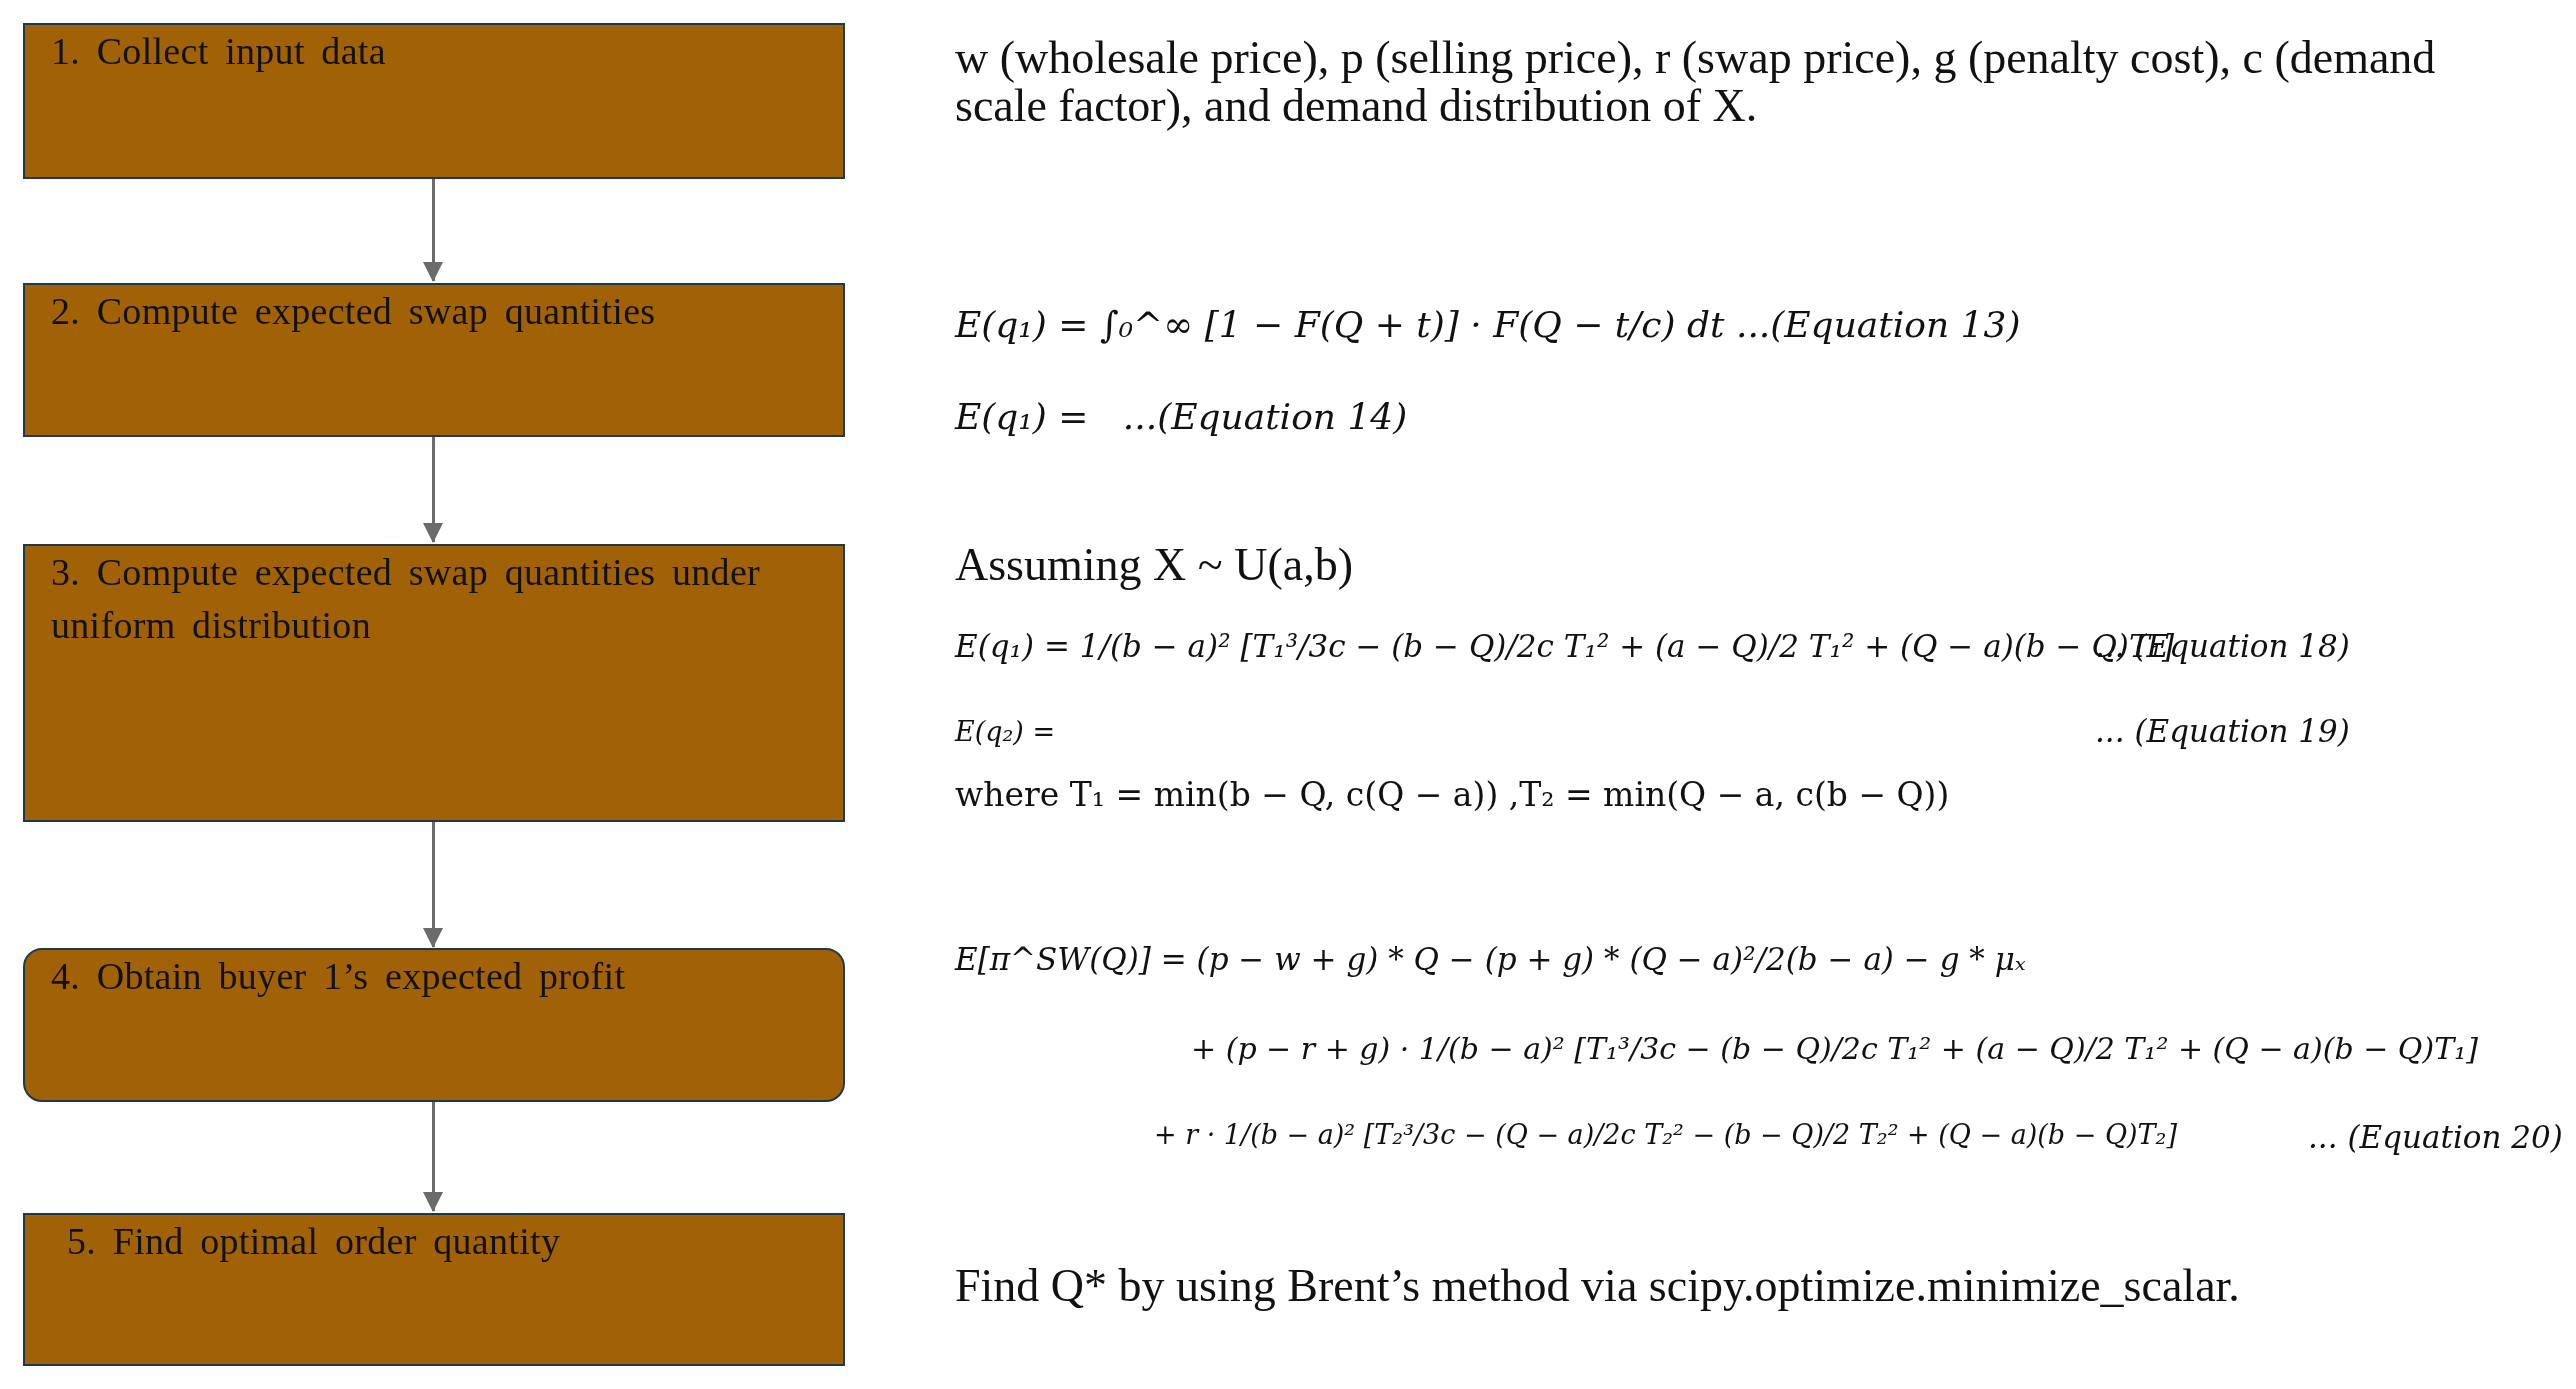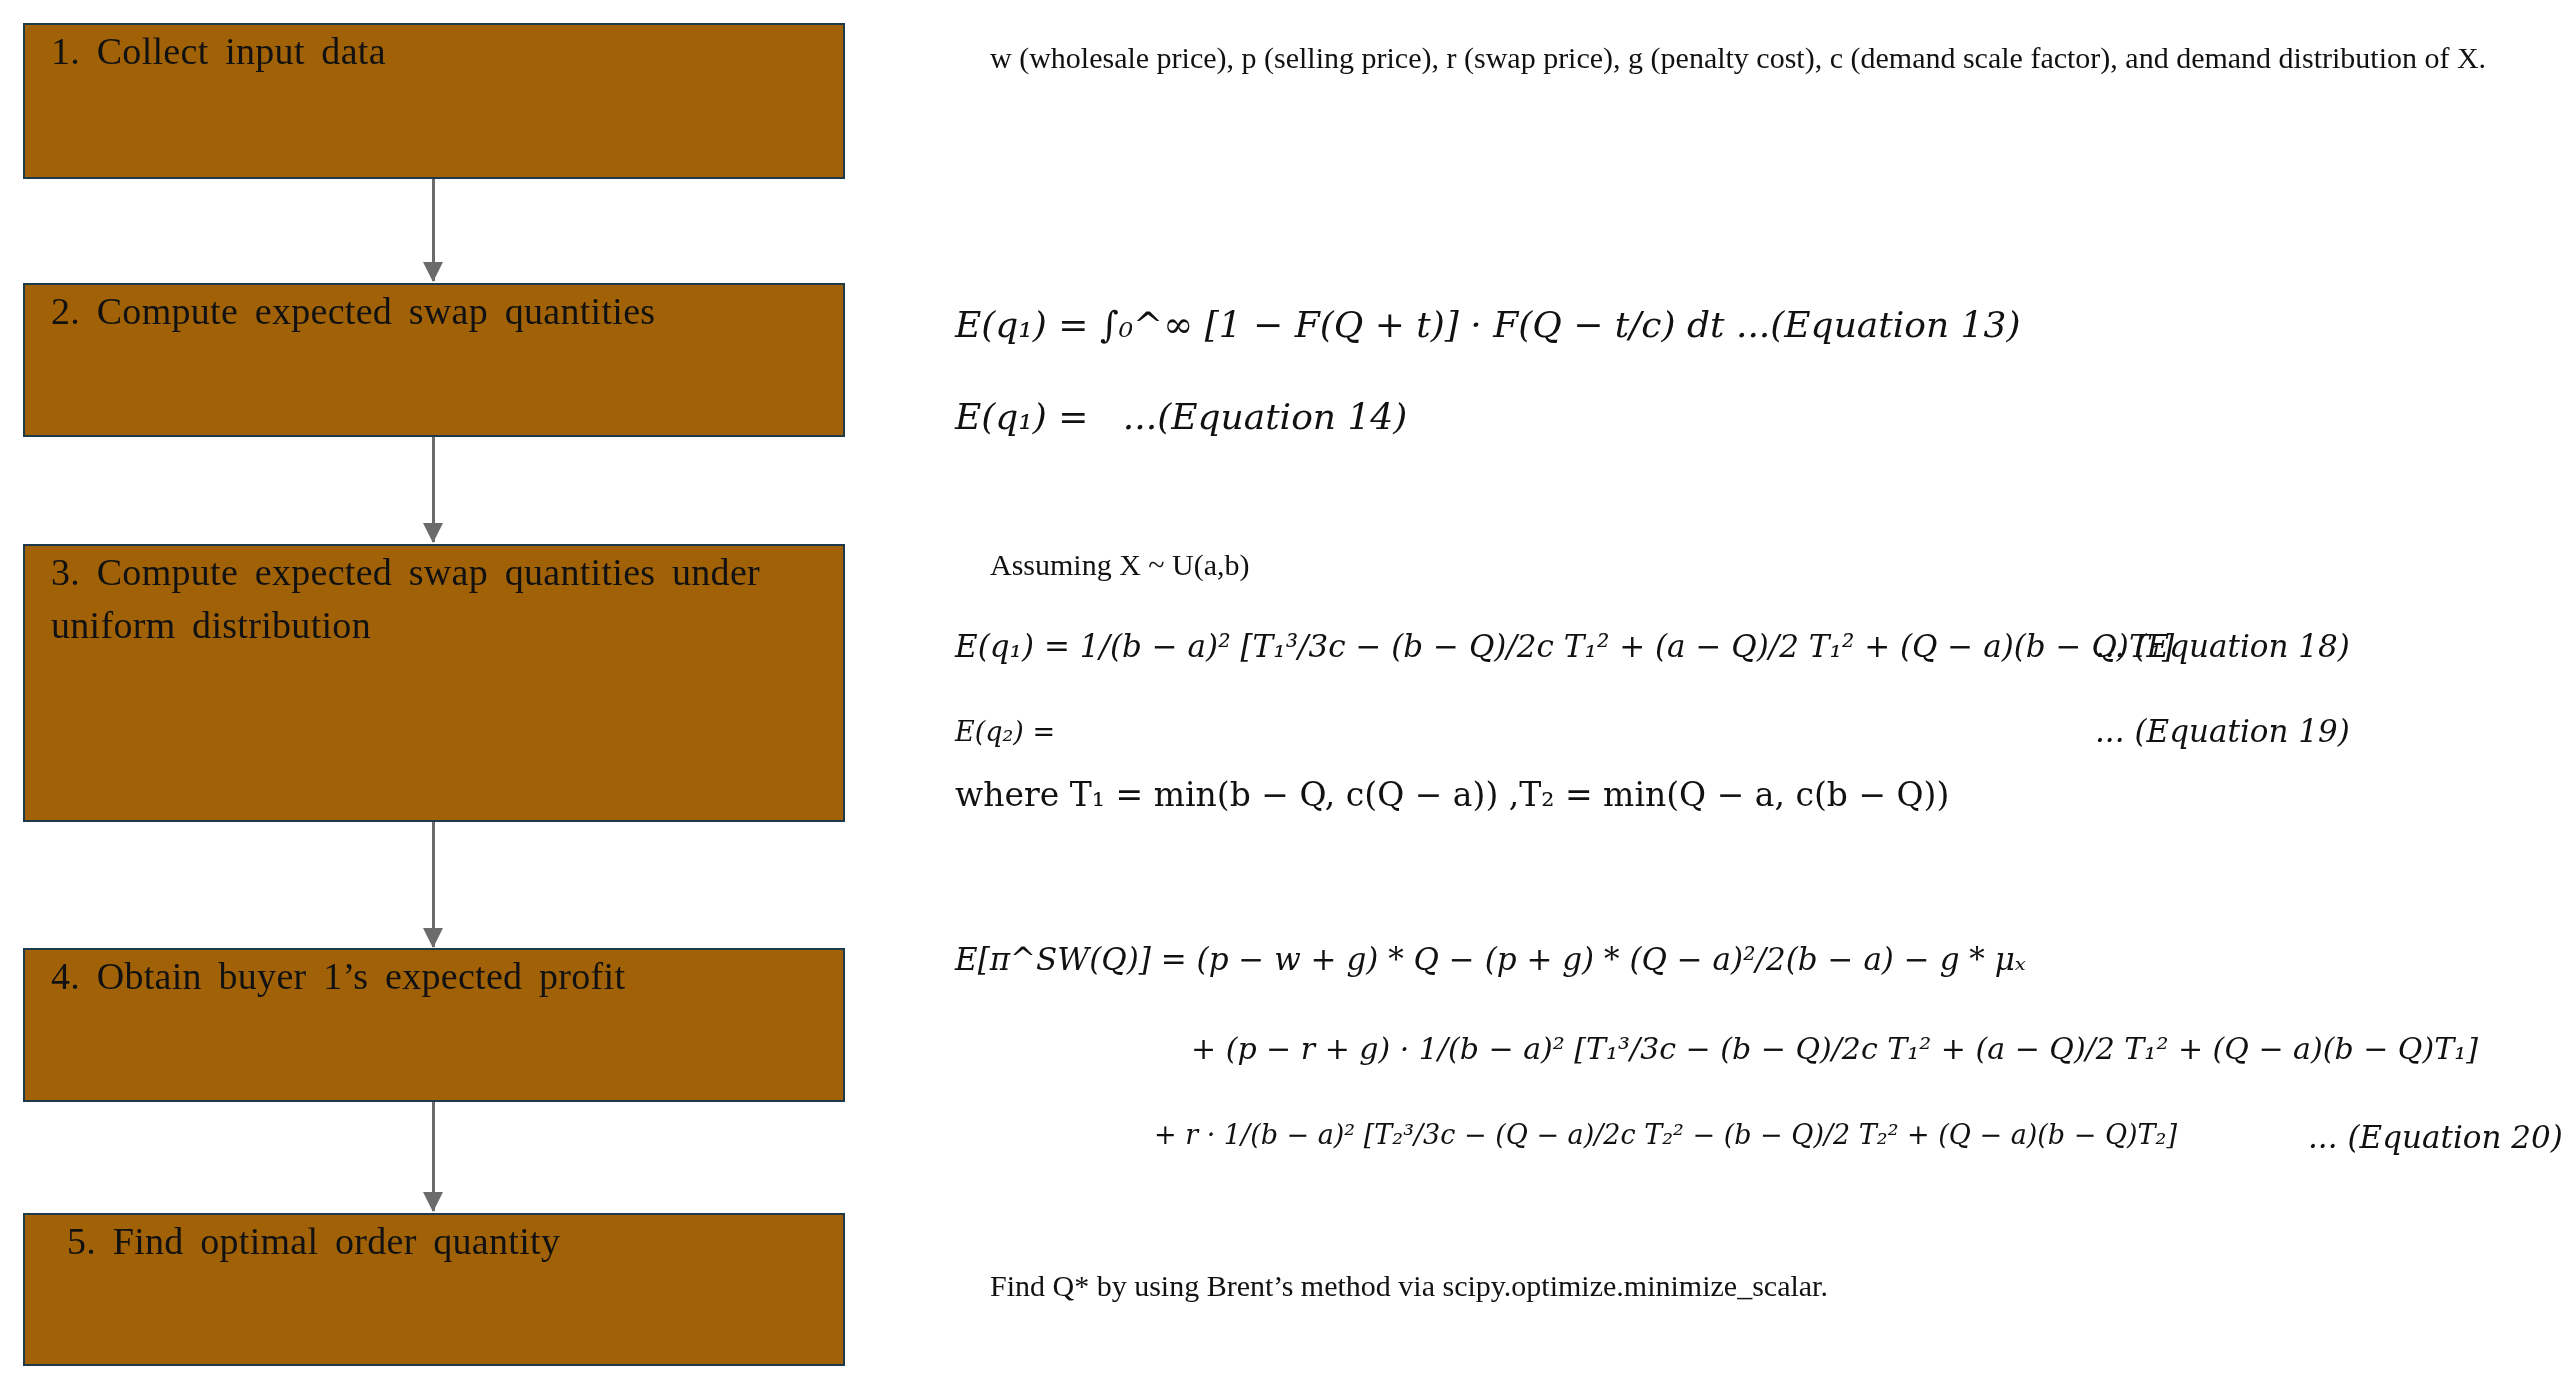--- a/index.html
+++ b/index.html
@@ -5,21 +5,21 @@
   html, body { margin:0; padding:0; background:#ffffff; }
   body { width:2576px; height:1389px; position:relative; overflow:hidden;
          font-family:"Liberation Serif","DejaVu Serif",serif; color:#111; }
   .box { position:absolute; left:23px; width:822px; border:2.7px solid #1e3a4a;
          box-sizing:border-box; background:#a16207; display:flex; align-items:flex-start; }
   .box-label { padding-left:26px; font-size:38px; line-height:53px; word-spacing:6.8px; letter-spacing:0.3px; }
   .arrow { position:absolute; left:432px; width:3.4px; background:#6b6b6b; }
   .arrow::after { content:""; position:absolute; left:-9px; bottom:-1.4px; width:0; height:0;
                   border-left:10.2px solid transparent; border-right:10.2px solid transparent;
                   border-top:20.5px solid #6b6b6b; }
-  .rt { position:absolute; left:990px; font-size:30px; line-height:48px; }
+  .rt { position:absolute; left:955px; font-size:46px; line-height:48px; }
   .eq { position:absolute; left:955px; font-size:36px; white-space:nowrap;
         font-family:"DejaVu Serif","Liberation Serif",serif; display:flex; align-items:center; }
   .it { font-style:italic; }
   .tag { font-style:italic; }
 </style>
 </head>
 <body>
 
 <div class="box" style="top:23px;height:156px;">
   <span class="box-label">1. Collect input data</span>
@@ -29,21 +29,21 @@
 <div class="box" style="top:283px;height:154px;">
   <span class="box-label">2. Compute expected swap quantities</span>
 </div>
 <div class="arrow" style="top:437px;height:105px;"></div>
 
 <div class="box" style="top:544px;height:278px;">
   <span class="box-label" style="width:738px;">3. Compute expected swap quantities under uniform distribution</span>
 </div>
 <div class="arrow" style="top:822px;height:125px;"></div>
 
-<div class="box" style="top:948px;height:154px;">
+<div class="box" style="top:948px;height:154px;border-radius:19px;">
   <span class="box-label">4. Obtain buyer 1’s expected profit</span>
 </div>
 <div class="arrow" style="top:1102px;height:109px;"></div>
 
 <div class="box" style="top:1213px;height:153px;padding-left:16px;">
   <span class="box-label">5. Find optimal order quantity</span>
 </div>
 
 <div class="rt" style="top:34px;width:1557px;">
   <span>w (wholesale price), p (selling price), r (swap price), g (penalty cost), c (demand scale factor), and demand distribution of X.</span>

